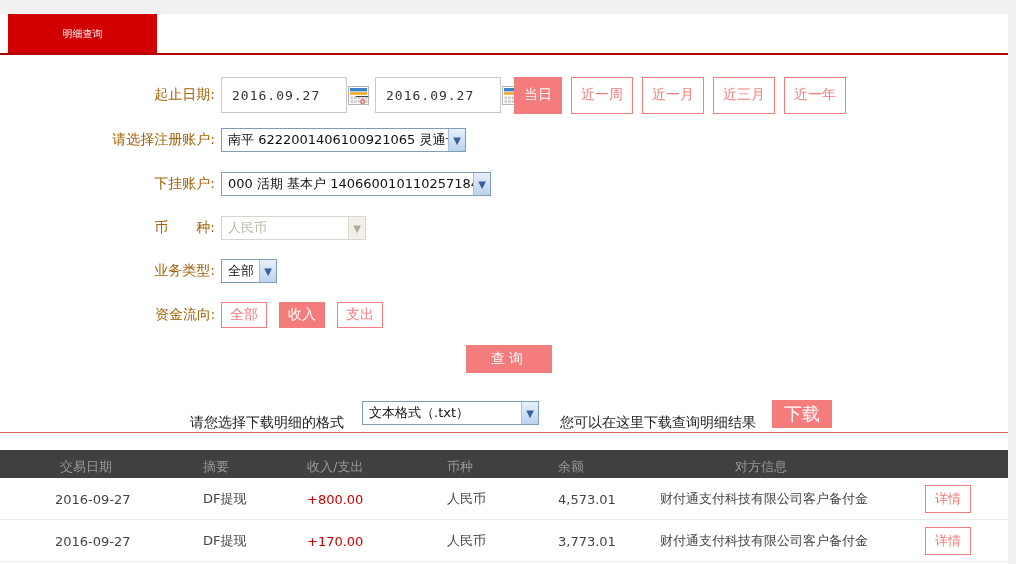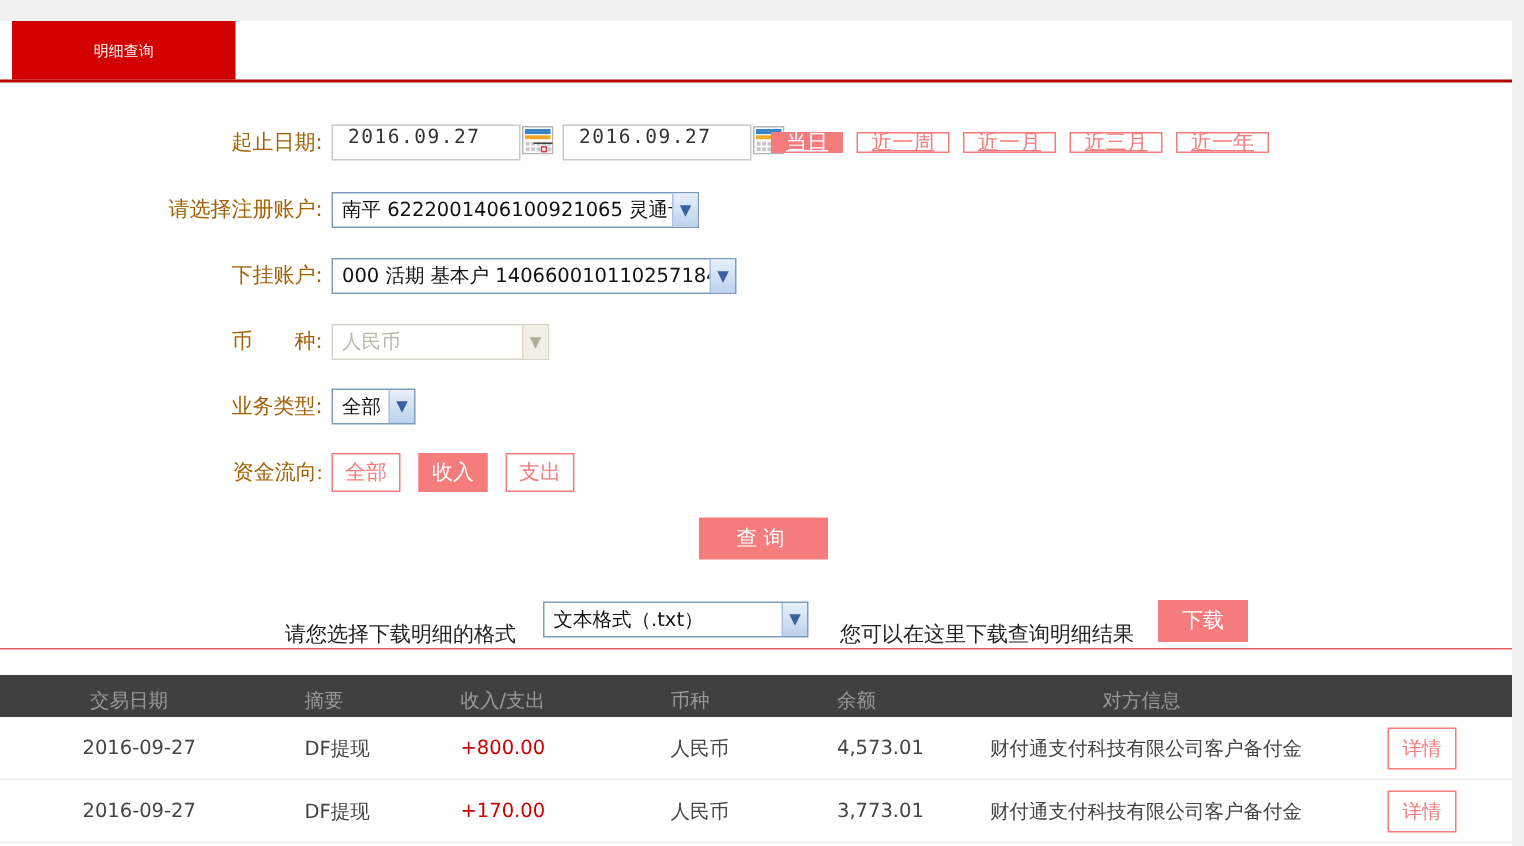--- a/index.html
+++ b/index.html
@@ -24,31 +24,31 @@
     cursor:pointer;
   }
   .tab-underline {
     position:absolute; top:39px; left:0; width:100%; height:2px; background:#b10000;
   }
   
   .form-row { position:absolute; left:0; display:flex; align-items:center; }
   .form-label { width:215px; text-align:right; color:#a16207; font-size:14px; flex:0 0 215px; white-space:pre; }
 
   .date-input {
-    margin-left:6px; width:126px; height:24px; border:1px solid #c9c9c9; background:#fff;
-    display:flex; padding:0 4px 0 10px; cursor:text;gap:28px;
+    margin-left:6px; width:126px; height:36px; border:1px solid #c9c9c9; background:#fff;
+    display:flex; align-items:center; padding:0 4px 0 10px; cursor:text;gap:28px;
   }
   .date-input .date-text { flex:1; font-size:13px; color:#333; letter-spacing:1px; font-family:"DejaVu Sans Mono","Liberation Mono",monospace; }
   .cal-icon { width:21px; height:19px; flex:0 0 21px; cursor:pointer; }
   .dash { margin:0 6px 0 8px; color:#444; }
 
   .pill-btn {
-    height:14px; padding:0 9px; margin-left:9px; font-size:14px;
-    display:flex; align-items:center; justify-content:center;
-    background:#fff; border:1px solid #f47c7c; color:#f47c7c; cursor:pointer;text-decoration:underline;
+    height:37px; padding:0 9px; margin-left:9px; font-size:14px;
+    display:flex; align-items:center; justify-content:center;
+    background:#fff; border:1px solid #f47c7c; color:#f47c7c; cursor:pointer;
   }
   .pill-btn.active { background:#f47c7c; color:#fff; border-color:#f47c7c; }
 
   
   .xsel {
     margin-left:6px; height:24px; border:1px solid #7f9db9; background:#fff;
     display:flex; align-items:center; cursor:pointer;
   }
   .xsel .xsel-text { flex:1; padding:0 6px; font-size:13px; color:#111; white-space:nowrap; overflow:hidden; }
   .xsel .xsel-arrow {
@@ -74,21 +74,21 @@
     background:#f47c7c; color:#fff; border:none; font-size:14px; letter-spacing:4px;
     display:flex; align-items:center; justify-content:center; cursor:pointer;
   }
 
   
   .dl-label { position:absolute; left:190px; color:#222; font-size:14px; }
   .dl-select { position:absolute; left:356px; top:-13px; width:177px;align-items:center; }
   .dl-hint { position:absolute; left:560px; color:#222; font-size:14px; }
   .dl-btn {
     position:absolute; left:772px; top:-14px; width:60px; height:28px;
-    background:#f47c7c; color:#fff; font-size:14px;
+    background:#f47c7c; color:#fff; font-size:18px;
     display:flex; align-items:center; justify-content:center; cursor:pointer;
   }
   .thin-red-line { position:absolute; top:418px; left:0; width:100%; height:1px; background:#e06060; }
 
   
   .tbl-header {
     position:absolute; top:436px; left:0; width:100%; height:34px;
     background:#404040; color:#999; font-size:13px;
   }
   .tbl-row { position:absolute; left:0; width:100%; height:42px; background:#fff; border-bottom:1px solid #ececec; font-size:13px; color:#444; }

